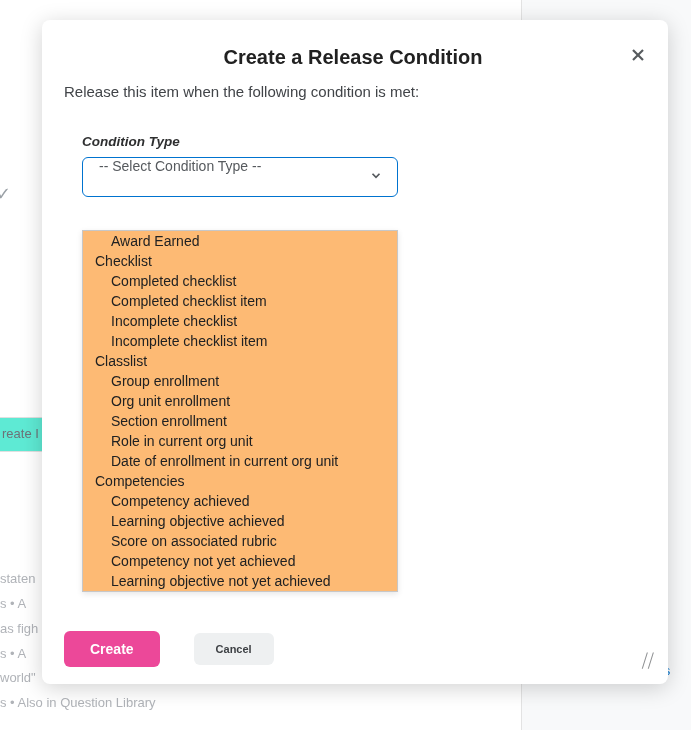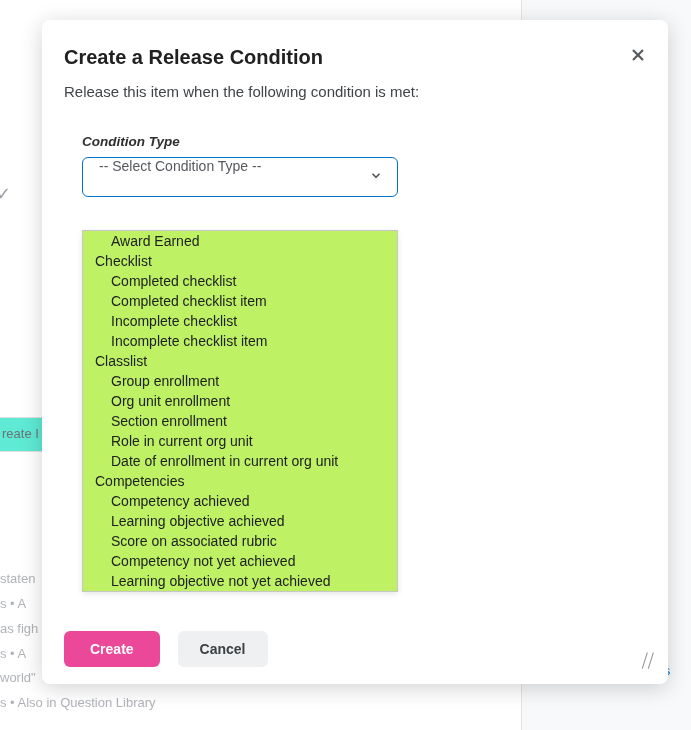--- a/index.html
+++ b/index.html
@@ -79,20 +79,21 @@
   }
   .modal-header {
     padding: 26px 26px 8px 22px;
     position: relative;
   }
   .modal-title {
     font-size: 20px;
     font-weight: 700;
     color: #212121;
     margin-bottom: 14px;
+    text-align: center;
   }
   .modal-subtitle {
     font-size: 15px;
     color: #414448;
   }
   .close-btn {
     position: absolute;
     right: 16px; top: 22px;
     width: 28px; height: 28px;
     display: flex; align-items: center; justify-content: center;
@@ -135,21 +136,21 @@
     color: #565a5e;
   }
   .select-box .caret svg { width: 14px; height: 14px; }
 
   
   .dropdown {
     position: absolute;
     left: 40px; top: 122px;
     width: 316px;
     height: 362px;
-    background: #bef264;
+    background: #fdba74;
     border: 1px solid #c7c7c7;
     box-shadow: 0px 2px 6px rgba(0,0,0,0.10);
     overflow-y: scroll;
     font-size: 14px;
     color: #202122;
   }
   .dropdown::-webkit-scrollbar { width: 15px; }
   .dropdown::-webkit-scrollbar-track { background: #f1f1f1; }
   .dropdown::-webkit-scrollbar-thumb { background: #9b9b9b; }
   .opt-group {
@@ -181,23 +182,24 @@
     font-size: 14px;
     font-weight: 600;
     cursor: pointer;
   }
   .btn-secondary {
     background: #eef0f1;
     color: #3d4044;
     border: none;
     border-radius: 6px;
     padding: 10px 22px;
-    font-size: 14px;
+    font-size: 11px;
     font-weight: 600;
     cursor: pointer;
+    margin-left: 16px;
   }
   .resize-handle {
     position: absolute;
     right: 14px; bottom: 12px;
     color: #8d8f91;
     font-size: 18px;
     cursor: nwse-resize;
     user-select: none;
   }
 </style>

